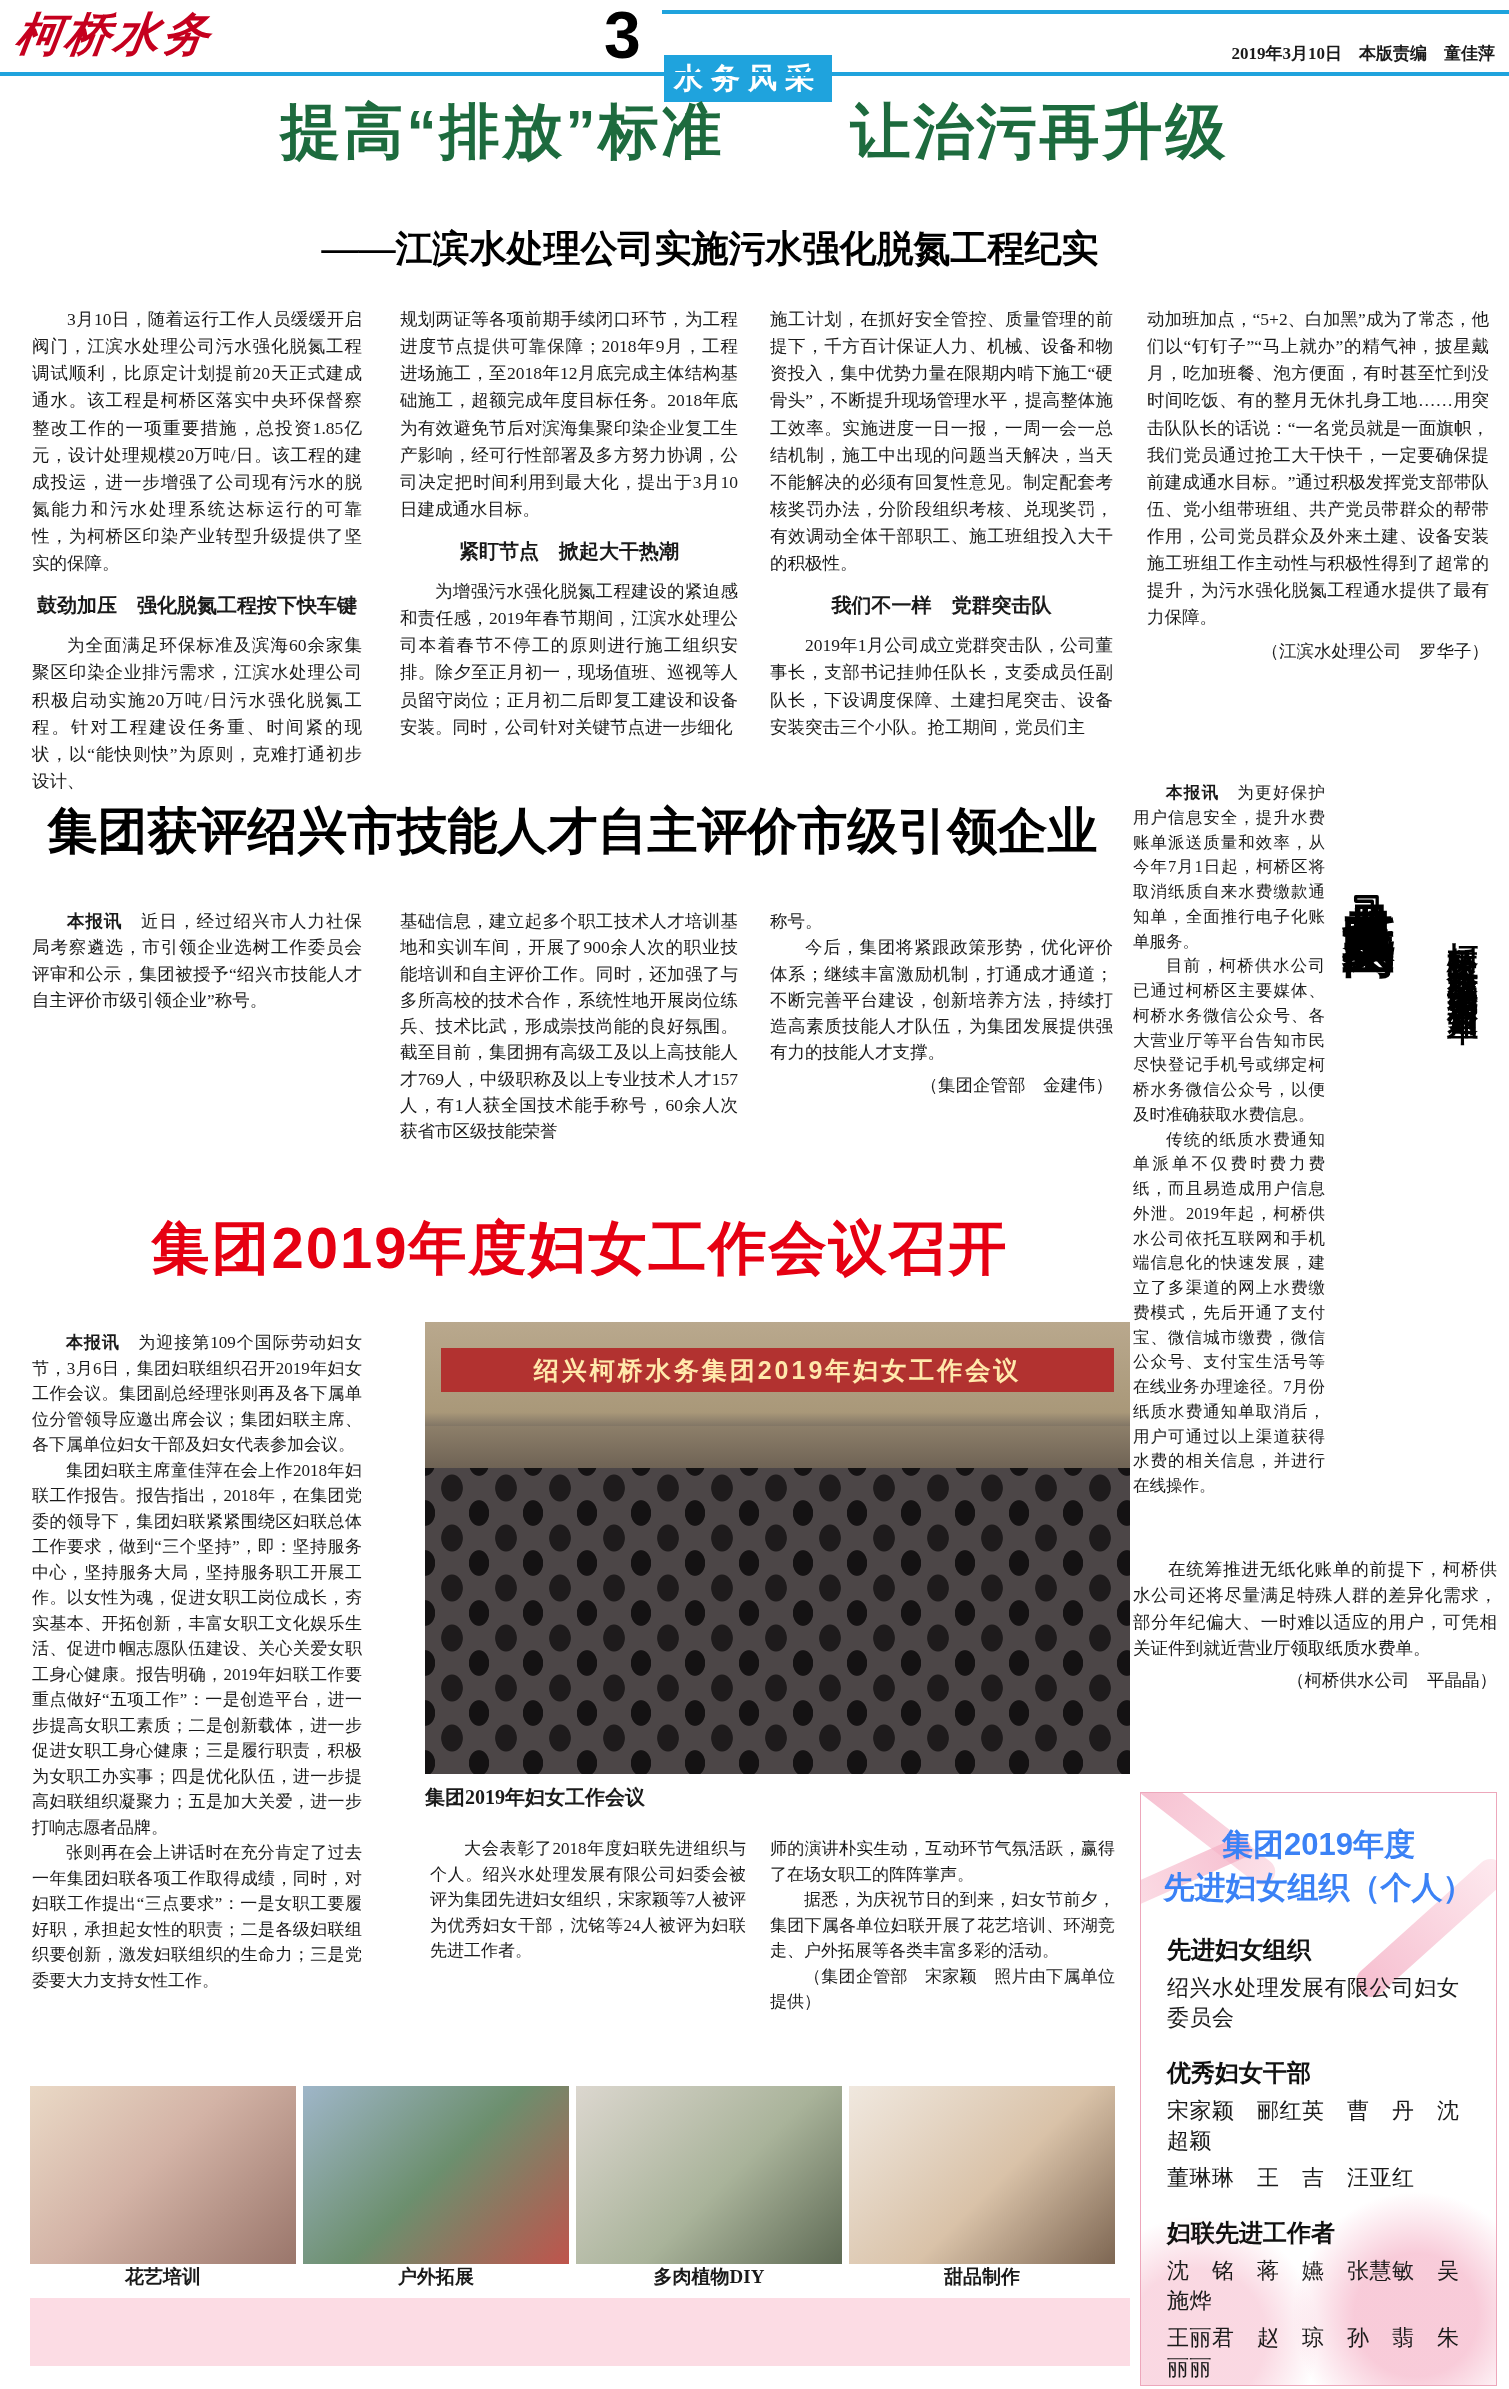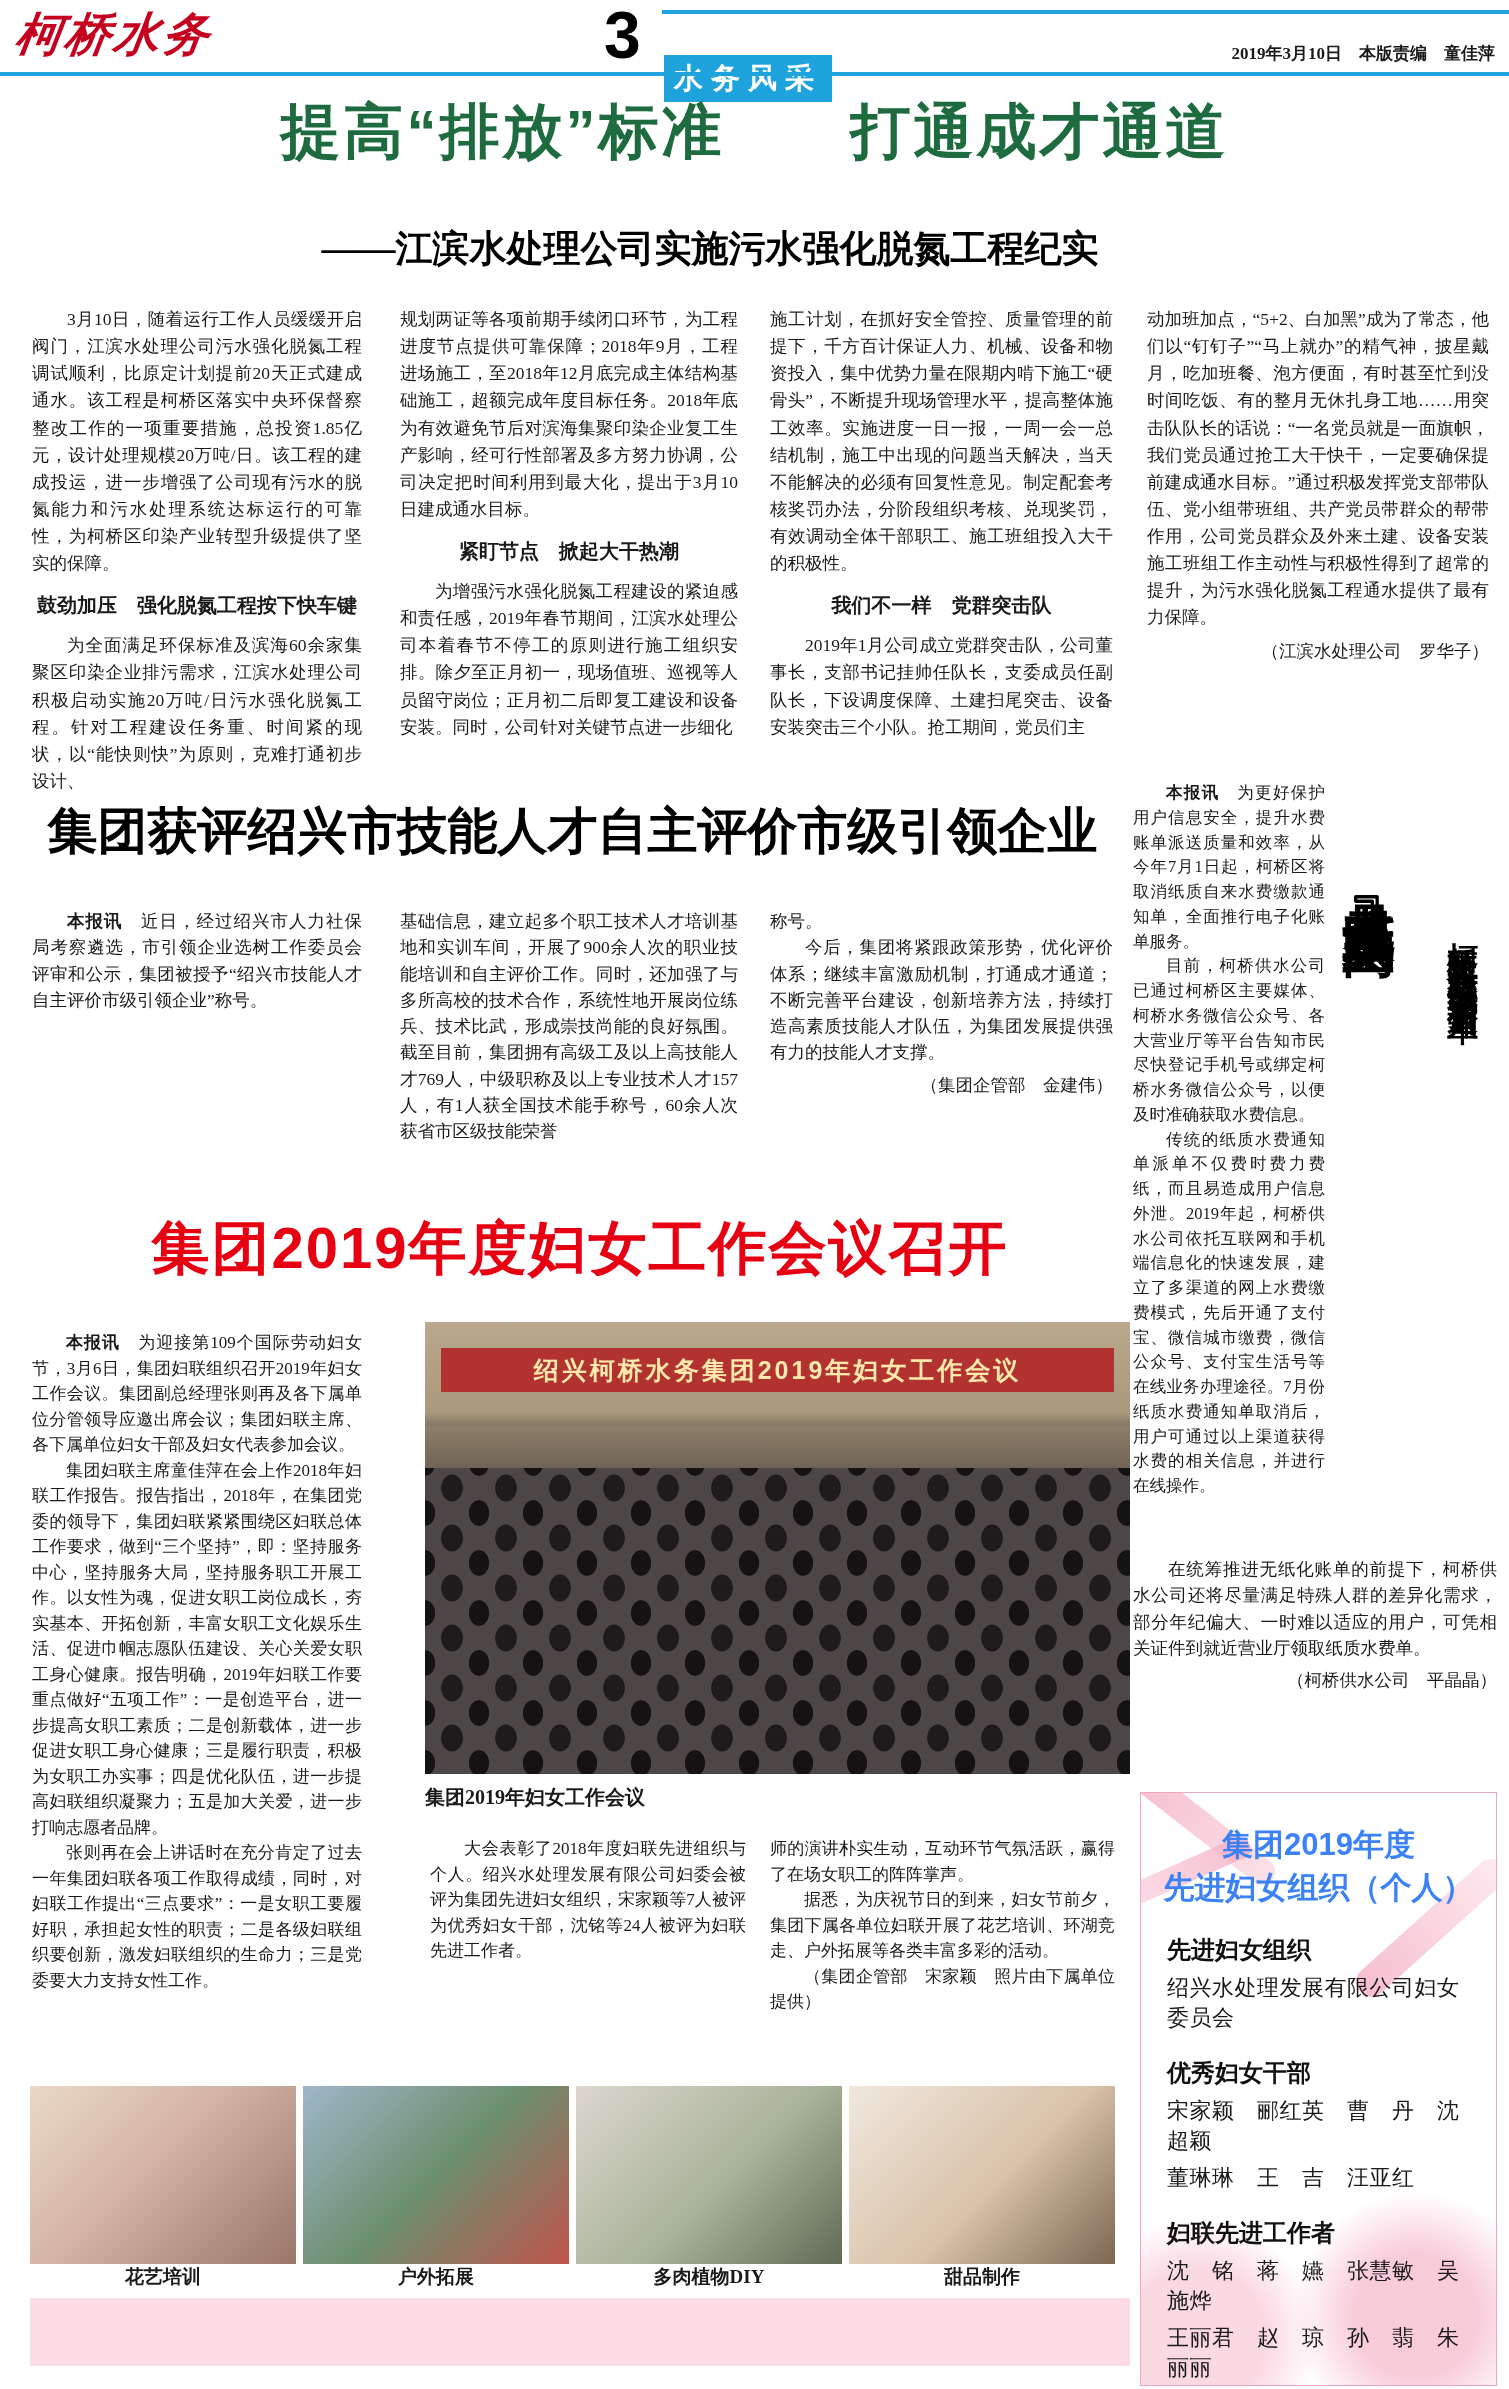--- a/index.html
+++ b/index.html
@@ -119,21 +119,21 @@
 
 <div class="page">
 
   <div class="masthead">柯桥水务</div>
   <div class="rule-top"></div>
   <div class="page-num">3</div>
   <div class="section-box">水务风采</div>
   <div class="date-line">2019年3月10日　本版责编　童佳萍</div>
   <div class="rule-full"></div>
 
-  <div class="a1-headline">提高“排放”标准　　打通成才通道</div>
+  <div class="a1-headline">提高“排放”标准　　让治污再升级</div>
   <div class="a1-subheadline">——江滨水处理公司实施污水强化脱氮工程纪实</div>
 
   <div class="col a1c1">
     <p class="para">3月10日，随着运行工作人员缓缓开启阀门，江滨水处理公司污水强化脱氮工程调试顺利，比原定计划提前20天正式建成通水。该工程是柯桥区落实中央环保督察整改工作的一项重要措施，总投资1.85亿元，设计处理规模20万吨/日。该工程的建成投运，进一步增强了公司现有污水的脱氮能力和污水处理系统达标运行的可靠性，为柯桥区印染产业转型升级提供了坚实的保障。</p>
     <div class="subhead">鼓劲加压　强化脱氮工程按下快车键</div>
     <p class="para">为全面满足环保标准及滨海60余家集聚区印染企业排污需求，江滨水处理公司积极启动实施20万吨/日污水强化脱氮工程。针对工程建设任务重、时间紧的现状，以“能快则快”为原则，克难打通初步设计、</p>
   </div>
   <div class="col a1c2">
     <p class="cont">规划两证等各项前期手续闭口环节，为工程进度节点提供可靠保障；2018年9月，工程进场施工，至2018年12月底完成主体结构基础施工，超额完成年度目标任务。2018年底为有效避免节后对滨海集聚印染企业复工生产影响，经可行性部署及多方努力协调，公司决定把时间利用到最大化，提出于3月10日建成通水目标。</p>
     <div class="subhead">紧盯节点　掀起大干热潮</div>

